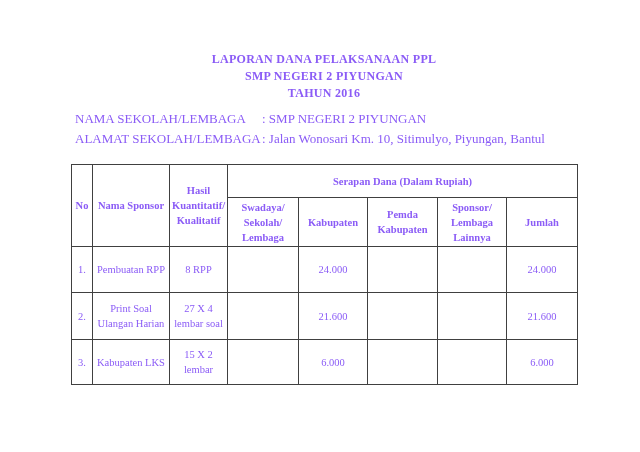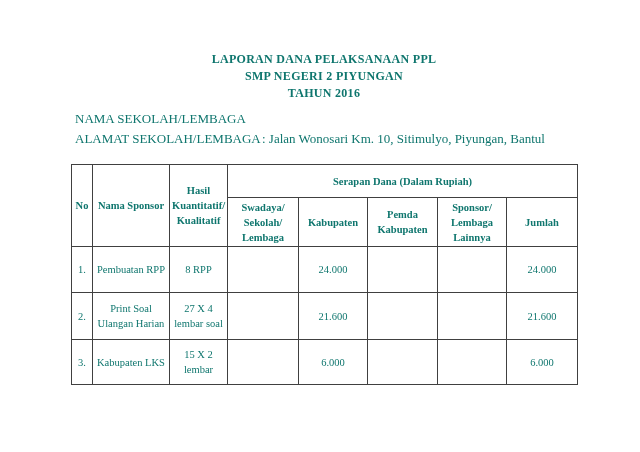--- a/index.html
+++ b/index.html
@@ -5,21 +5,21 @@
   html, body {
     margin: 0;
     padding: 0;
     background: #ffffff;
   }
   .page {
     position: relative;
     width: 640px;
     height: 452px;
     background: #ffffff;
-    color: #0f766e;
+    color: #8b5cf6;
     font-family: "Liberation Serif", serif;
     overflow: hidden;
   }
   .title-block {
     position: absolute;
     top: 51px;
     left: 71px;
     width: 506px;
     text-align: center;
   }
@@ -88,20 +88,21 @@
 
   <div class="title-block">
     <div class="title-line">LAPORAN DANA PELAKSANAAN PPL</div>
     <div class="title-line">SMP NEGERI 2 PIYUNGAN</div>
     <div class="title-line">TAHUN 2016</div>
   </div>
 
   <div class="info-block">
     <div class="info-row">
       <span class="info-label">NAMA SEKOLAH/LEMBAGA</span>
+      <span class="info-value">: SMP NEGERI 2 PIYUNGAN</span>
     </div>
     <div class="info-row">
       <span class="info-label">ALAMAT SEKOLAH/LEMBAGA</span>
       <span class="info-value">: Jalan Wonosari Km. 10, Sitimulyo, Piyungan, Bantul</span>
     </div>
   </div>
 
   <table class="report">
     <colgroup>
       <col style="width:21px">

